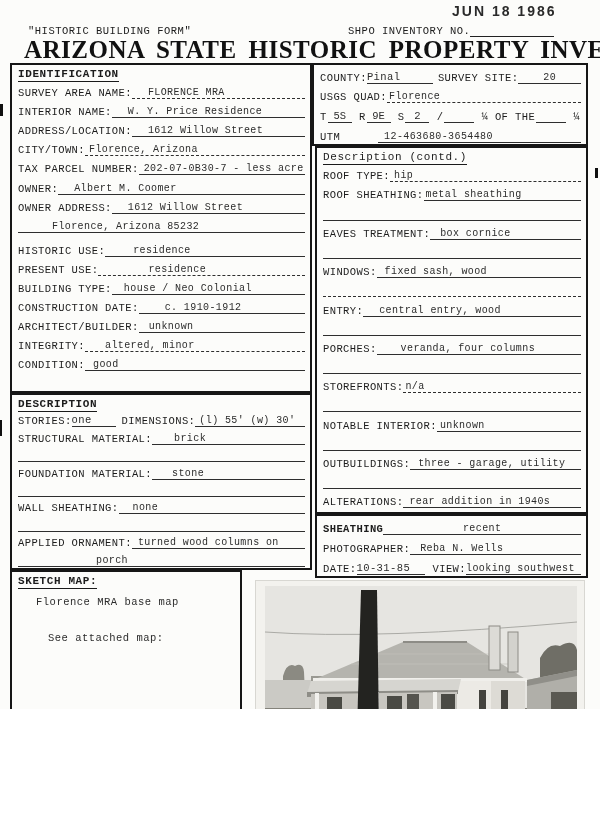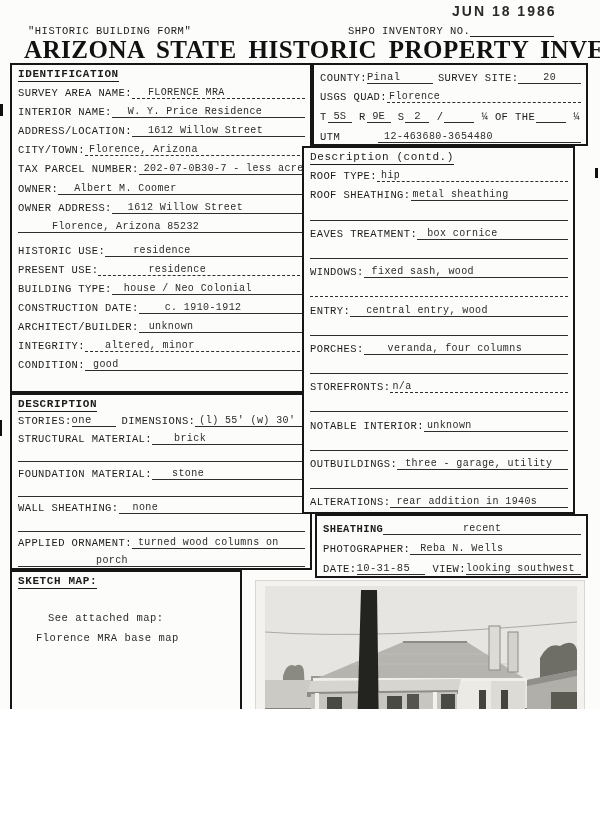--- a/index.html
+++ b/index.html
@@ -160,22 +160,22 @@
       <span class="lbl">APPLIED ORNAMENT:</span>
       <span class="val" style="padding-left:6px;">turned wood columns on</span>
     </div>
     <div class="irow drow">
       <span class="val" style="padding-left:78px;">porch</span>
     </div>
   </div>
 
   <div class="box" style="left:10px;top:570px;width:232px;height:229px;border-width:2px;">
     <div class="sec-head"><span class="u">SKETCH MAP:</span></div>
+    <div class="sketch-line" style="margin:8px 0 0 24px;">Florence MRA base map</div>
     <div class="sketch-line" style="margin:24px 0 0 36px;">See attached map:</div>
-    <div class="sketch-line" style="margin:8px 0 0 24px;">Florence MRA base map</div>
   </div>
 
   <div class="box" style="left:312px;top:63px;width:276px;height:83px;">
     <div class="irow" style="height:19.7px;">
       <span class="lbl">COUNTY:</span>
       <span class="valw" style="width:66px;">Pinal</span>
       <span class="lbl" style="padding-left:5px;">SURVEY SITE:</span>
       <span class="val center">20</span>
     </div>
     <div class="irow" style="height:19.7px;">
@@ -199,21 +199,21 @@
       <span class="tv blank"></span>
         <span class="sp"></span>
       <span class="lbl">¼</span>
     </div>
     <div class="irow" style="height:19.7px;gap:38px;">
       <span class="lbl">UTM</span>
       <span class="val" style="padding-left:6px;">12-463680-3654480</span>
     </div>
   </div>
 
-  <div class="box" style="left:302px;top:146px;width:273px;height:368px;">
+  <div class="box" style="left:315px;top:146px;width:273px;height:368px;">
     <div class="sec-head" style="font-weight:normal;"><span class="u">Description (contd.)</span></div>
     <div class="irow" style="height:19.2px;">
       <span class="lbl">ROOF TYPE:</span>
       <span class="val dash" style="padding-left:4px;">hip</span>
     </div>
     <div class="irow" style="height:19.2px;">
       <span class="lbl">ROOF SHEATHING:</span>
       <span class="val" style="padding-left:2px;">metal sheathing</span>
     </div>
     <div class="irow" style="height:19.2px;">

